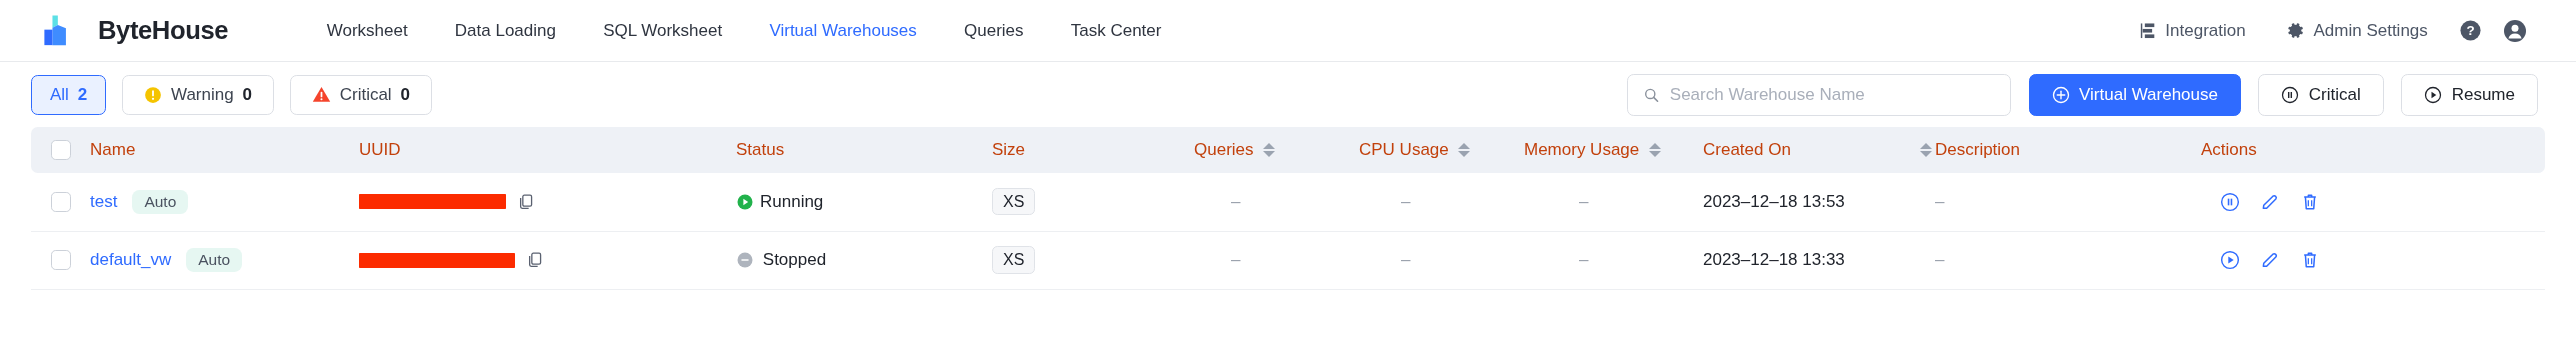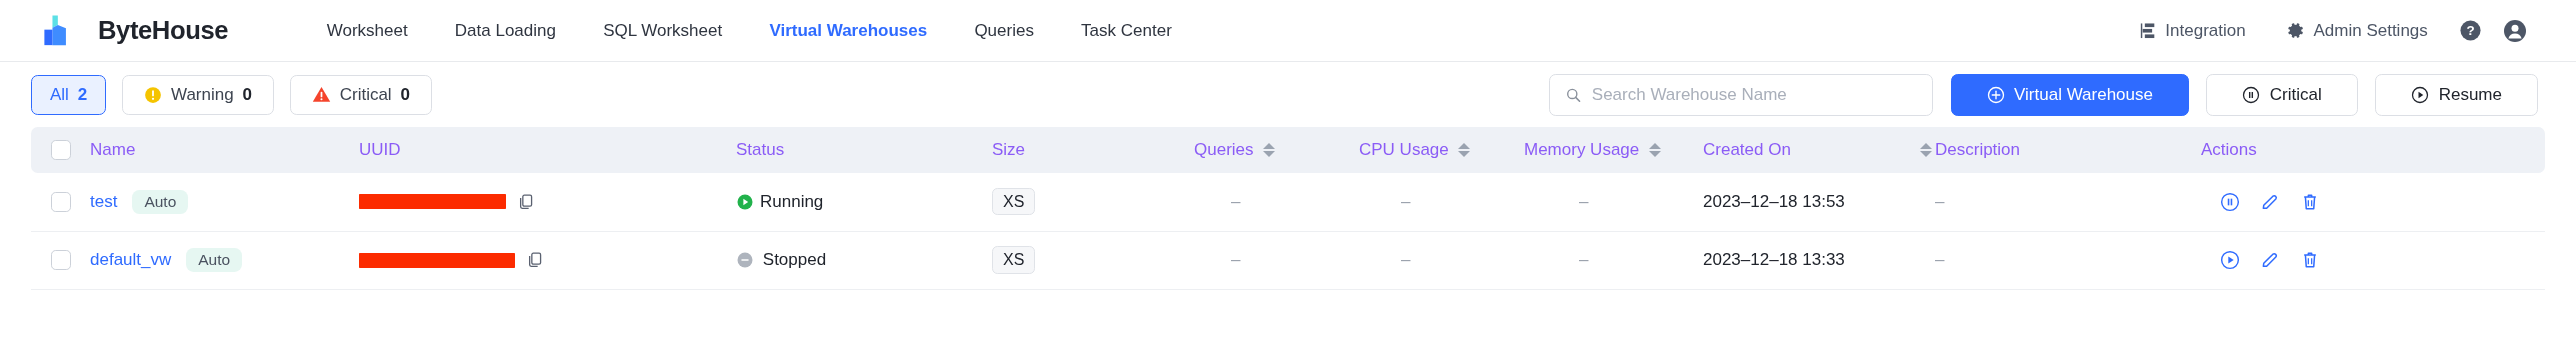--- a/index.html
+++ b/index.html
@@ -23,21 +23,21 @@
   .logo-mark { width: 35px; height: 34px; display: block; }
   .brand-name {
     font-size: 25.6px; font-weight: bold; color: #20242c; letter-spacing: -0.4px;
   }
 
   .mainnav { display: flex; align-items: center; gap: 0; margin-left: 75px; }
   .navitem {
     font-size: 17px; color: #2f3540; padding: 0 23.6px; cursor: pointer;
     white-space: nowrap;
   }
-  .navitem.active { color: #2f6bff; font-weight: bold; }
+  .navitem.active { color: #2f6bff; font-weight: normal; }
 
   .topright { margin-left: auto; display: flex; align-items: center; gap: 0; }
   .topright-item {
     display: flex; align-items: center; gap: 8.8px;
     font-size: 17px; color: #4d5666; padding: 0 20px; cursor: pointer;
     white-space: nowrap;
   }
   .icon-btn { padding: 0 10.8px; display: flex; align-items: center; cursor: pointer; }
 
   
@@ -64,31 +64,31 @@
     background: #fff; display: flex; align-items: center; gap: 10px; padding: 0 15px;
   }
   .search input {
     border: 0; outline: 0; font-size: 17px; font-family: inherit;
     color: #20242c; background: transparent; width: 100%;
   }
   .search input::placeholder { color: #a9afba; }
 
   .btn {
     height: 42px; border-radius: 6.7px; display: flex; align-items: center;
-    gap: 9.4px; padding: 0 35px; font-size: 17px; cursor: pointer;
+    gap: 9.4px; padding: 0 22px; font-size: 17px; cursor: pointer;
     white-space: nowrap; border: 0.7px solid #dcdfe5; background: #fff; color: #20242c;
   }
   .btn.primary { background: #2f6bff; border-color: #2f6bff; color: #ffffff; }
 
   
   .table-wrap { padding: 0 31px; }
   .tbl { width: 100%; border-collapse: collapse; table-layout: fixed; }
   .tbl thead th {
     background: #eef1f6; height: 46px; font-size: 17px; font-weight: normal;
-    color: #8b5cf6; text-align: left; padding: 0; vertical-align: middle;
+    color: #c2410c; text-align: left; padding: 0; vertical-align: middle;
   }
   .tbl thead th:first-child { border-top-left-radius: 6.7px; border-bottom-left-radius: 6.7px; }
   .tbl thead th:last-child  { border-top-right-radius: 6.7px; border-bottom-right-radius: 6.7px; }
   .th-inner { display: flex; align-items: center; gap: 9.4px; white-space: nowrap; }
 
   .tbl tbody td {
     height: 58px; font-size: 17px; color: #20242c; padding: 0;
     border-bottom: 0.7px solid #edeff2; vertical-align: middle;
   }
   .cell { display: flex; align-items: center; gap: 15px; white-space: nowrap; }

